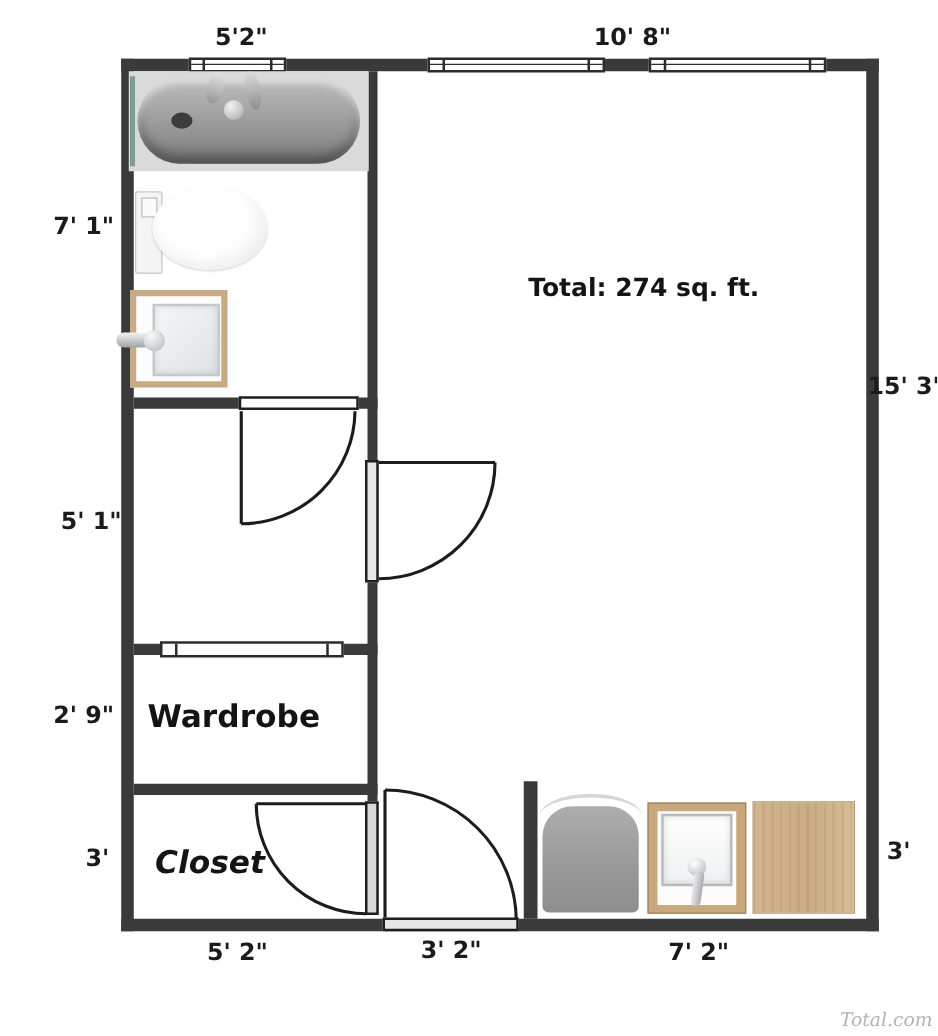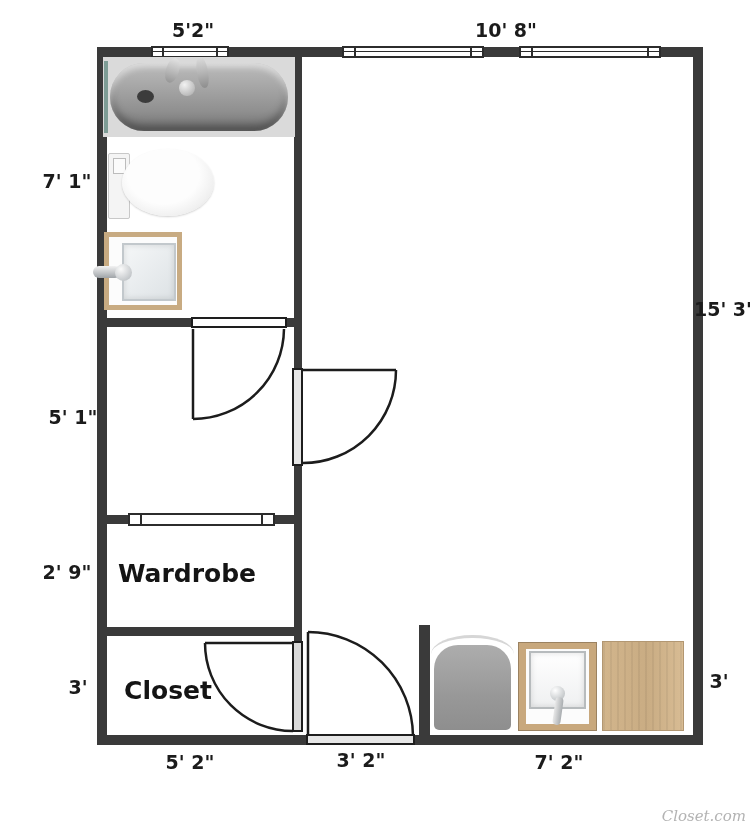--- a/index.html
+++ b/index.html
@@ -182,17 +182,18 @@
   <span class="dim" style="left:73px;top:417px;">5' 1"</span>
   <span class="dim" style="left:67px;top:572px;">2' 9"</span>
   <span class="dim" style="left:78px;top:687px;">3'</span>
   <span class="dim" style="left:725px;top:309px;">15' 3"</span>
   <span class="dim" style="left:719px;top:681px;">3'</span>
   <span class="dim" style="left:190px;top:762px;">5' 2"</span>
   <span class="dim" style="left:361px;top:760px;">3' 2"</span>
   <span class="dim" style="left:559px;top:762px;">7' 2"</span>
 
   <span class="room-label" style="left:187px;top:573px;">Wardrobe</span>
-  <span class="room-label" style="left:168px;top:690px;">Closet</span>
+  <span class="room-label" style="left:168px;top:690px;font-style:italic;">Closet</span>
+  <span class="total-label" style="left:515px;top:230px;">Total: 274 sq. ft.</span>
 
-  <span class="watermark">Closet.com</span>
+  <span class="watermark">Total.com</span>
 
 </div>
 
 </body></html>

